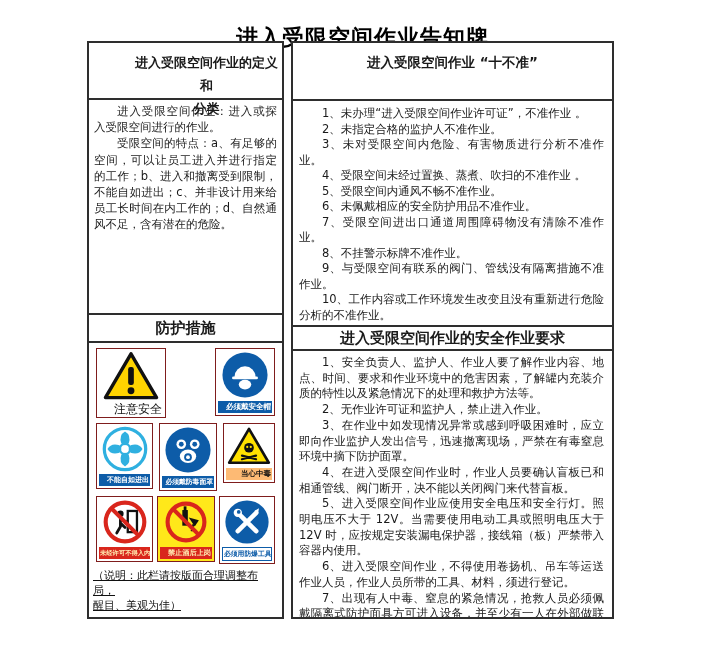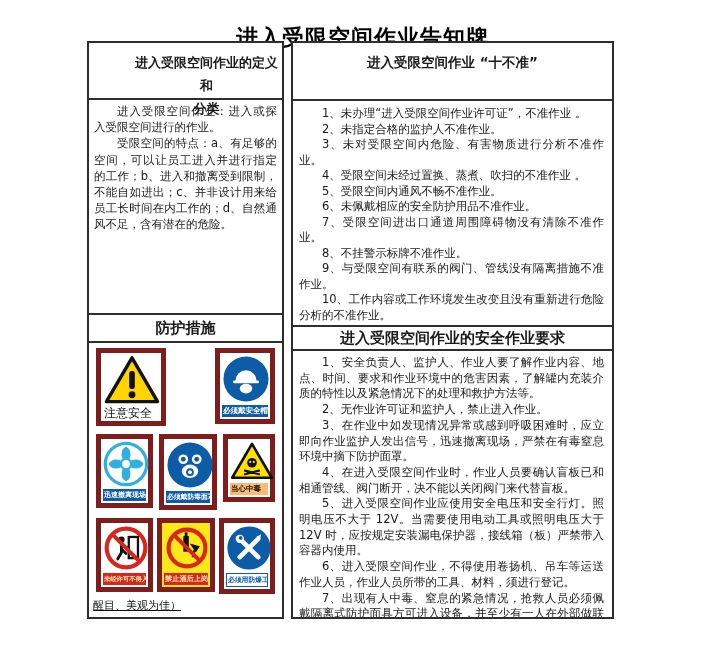--- a/index.html
+++ b/index.html
@@ -21,21 +21,21 @@
   
   .def-header { border-bottom:2px solid #2e2e2e; text-align:center; font-weight:bold;
     font-size:13px; padding-top:8px; height:57px; line-height:23px; flex:0 0 auto;padding-left:42px; }
   .def-body { padding:3px 5px 0 5px; font-size:11.5px; line-height:16.2px;
     text-align:justify; flex:0 0 auto; height:213px; overflow:hidden; }
   .def-body p { text-indent:2em; }
   .prot-header { border-top:2px solid #2e2e2e; border-bottom:2px solid #2e2e2e;
     text-align:center; font-weight:bold; font-size:15px; height:30px; line-height:27px; flex:0 0 auto; }
   .signs { flex:1 1 auto; padding:5px 7px 2px 7px; display:flex; flex-direction:column; justify-content:space-between; }
   .sign-row { display:flex; justify-content:space-between; align-items:flex-start; }
-  .sign-card { background:#fff; border:5px solid #7f1d1d; padding:2px; text-align:left; }
+  .sign-card { background:#fff; border:1px solid #7f1d1d; padding:2px; text-align:right; }
   .sign-card .pict { display:block; margin:0 auto; }
   .sign-label { display:block; font-size:7.5px; line-height:12px; white-space:nowrap; overflow:hidden;
     margin-top:2px; padding:0 1px; font-weight:bold; }
   .lbl-blue   { background:#0d5ca8; color:#fff; }
   .lbl-yellow { background:#fdba74; color:#111; }
   .lbl-red    { background:#d9261c; color:#ffe9b0; }
   .lbl-bluefr { background:#fff; color:#0d5ca8; border:1px solid #0d5ca8; }
   .attn-text  { font-size:12px; color:#111; font-weight:normal; background:none; }
   .card-yellow { background:#ffe81a; }
   .note { flex:0 0 auto; font-size:11px; line-height:15px; padding:2px 4px 4px 4px; color:#111; }
@@ -99,21 +99,21 @@
             <svg class="pict" width="46" height="46" viewBox="0 0 100 100">
               <circle cx="50" cy="50" r="45" fill="#fff" stroke="#2fb0e0" stroke-width="7"></circle>
               <circle cx="50" cy="50" r="11" fill="none" stroke="#2fb0e0" stroke-width="5"></circle>
               <g fill="#2fb0e0">
                 <path d="M50 12 q14 8 8 26 l-8 4 l-8 -4 q-6 -18 8 -26z"></path>
                 <path d="M88 50 q-8 14 -26 8 l-4 -8 l4 -8 q18 -6 26 8z"></path>
                 <path d="M50 88 q-14 -8 -8 -26 l8 -4 l8 4 q6 18 -8 26z"></path>
                 <path d="M12 50 q8 -14 26 -8 l4 8 l-4 8 q-18 6 -26 -8z"></path>
               </g>
             </svg>
-            <span class="sign-label lbl-blue" style="font-size:7px">迅速撤离现场</span>
+            <span class="sign-label lbl-blue" style="font-size:7px">不能自如进出</span>
           </div>
           <div class="sign-card" style="width:58px">
             <svg class="pict" width="48" height="48" viewBox="0 0 100 100">
               <circle cx="50" cy="50" r="47" fill="#0d5ca8"></circle>
               <circle cx="36" cy="38" r="10" fill="#fff"></circle>
                 <circle cx="64" cy="38" r="10" fill="#fff"></circle>
               <circle cx="36" cy="38" r="5" fill="#0d5ca8"></circle>
                 <circle cx="64" cy="38" r="5" fill="#0d5ca8"></circle>
               <ellipse cx="50" cy="63" rx="17" ry="14" fill="#fff"></ellipse>
               <circle cx="50" cy="65" r="8" fill="#0d5ca8"></circle>
@@ -163,20 +163,21 @@
               <circle cx="30" cy="30" r="9" fill="#fff"></circle>
               <circle cx="32" cy="28" r="4" fill="#0d5ca8"></circle>
               <path d="M66 26 l10 -6 l-2 12 z" fill="#fff"></path>
             </svg>
             <span class="sign-label lbl-bluefr" style="font-size:6.8px">必须用防爆工具</span>
           </div>
         </div>
       </div>
 
       <div class="note">
+          <span class="note-line">（说明：此栏请按版面合理调整布局，</span>
           <span class="note-line">醒目、美观为佳）</span>
         </div>
     </div>
 
     <div class="col right">
       <div class="ten-header">进入受限空间作业 “十不准”</div>
 
       <div class="list ten-list">
           <p class="item">1、未办理“进入受限空间作业许可证”，不准作业 。</p>
           <p class="item">2、未指定合格的监护人不准作业。</p>

